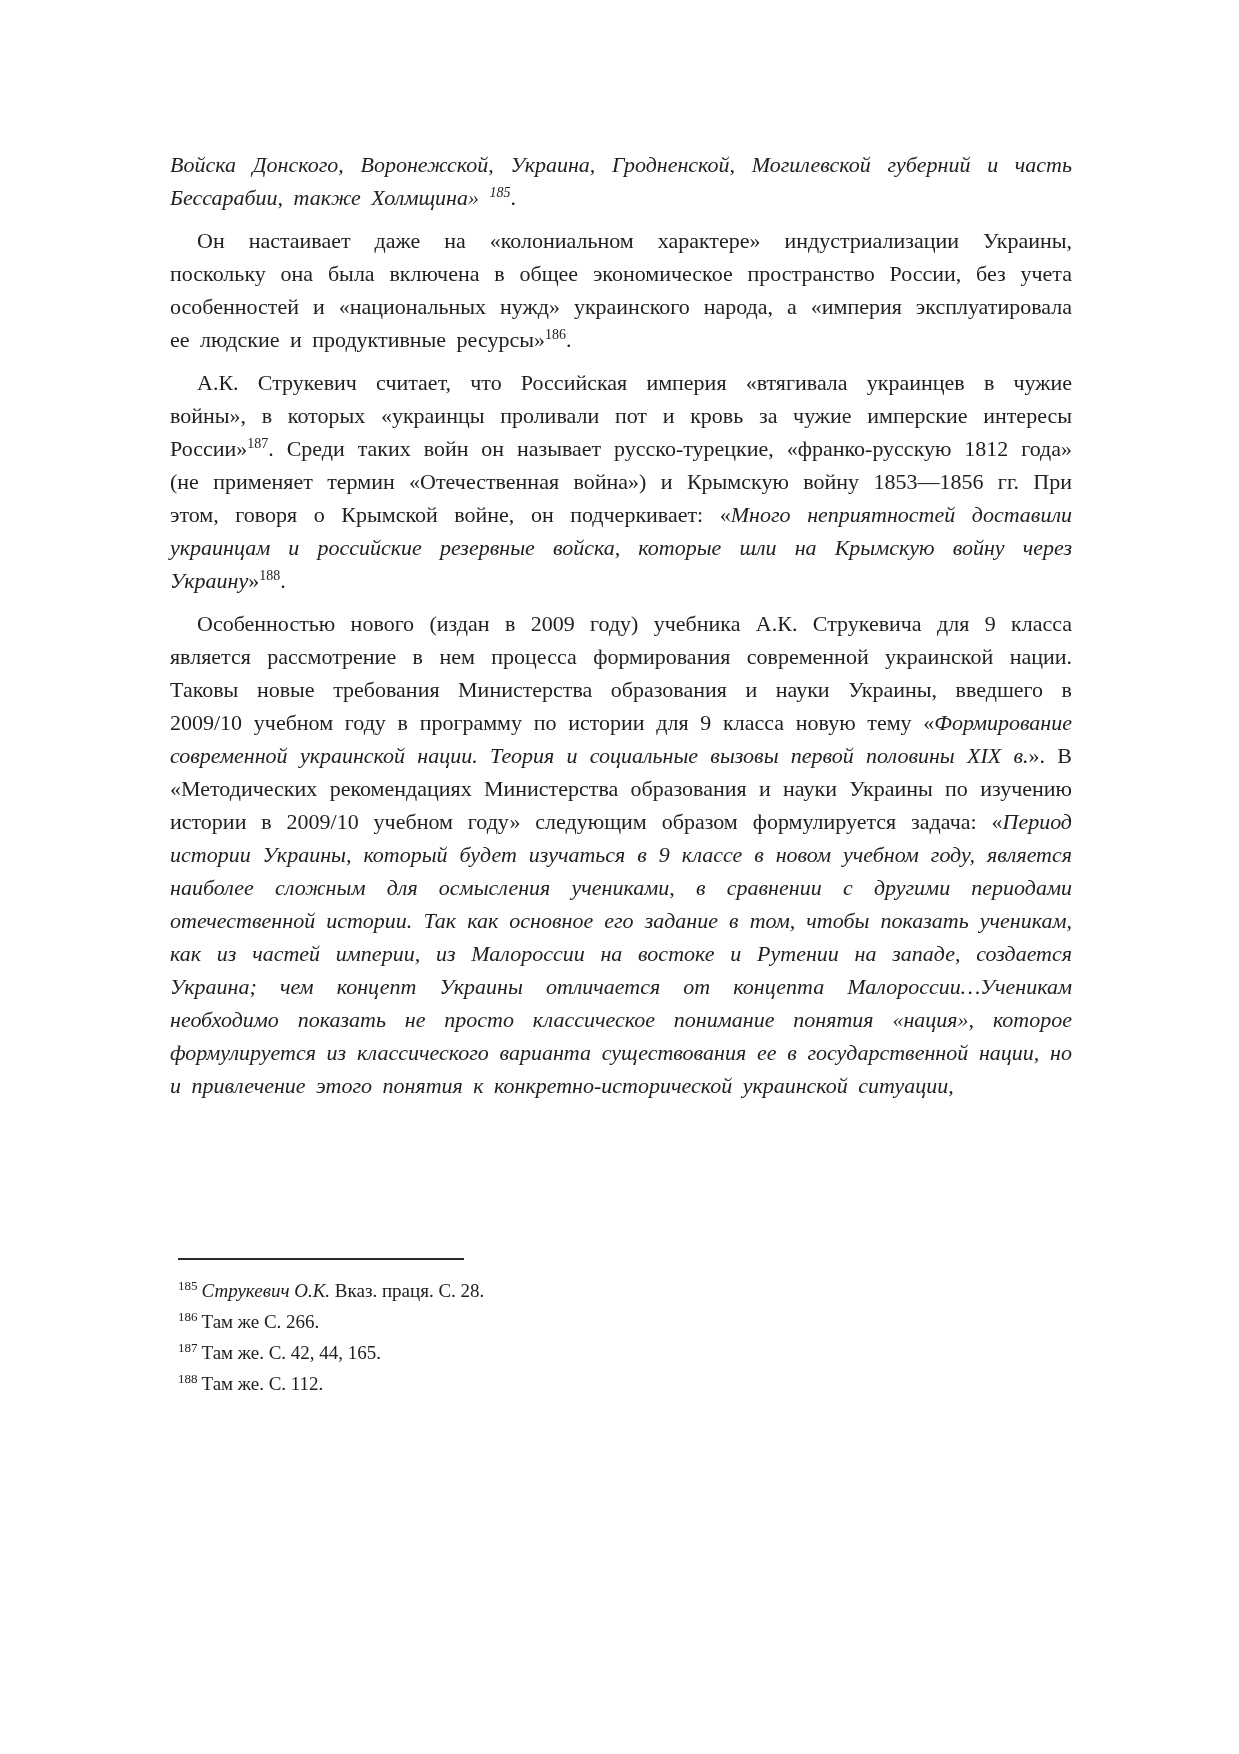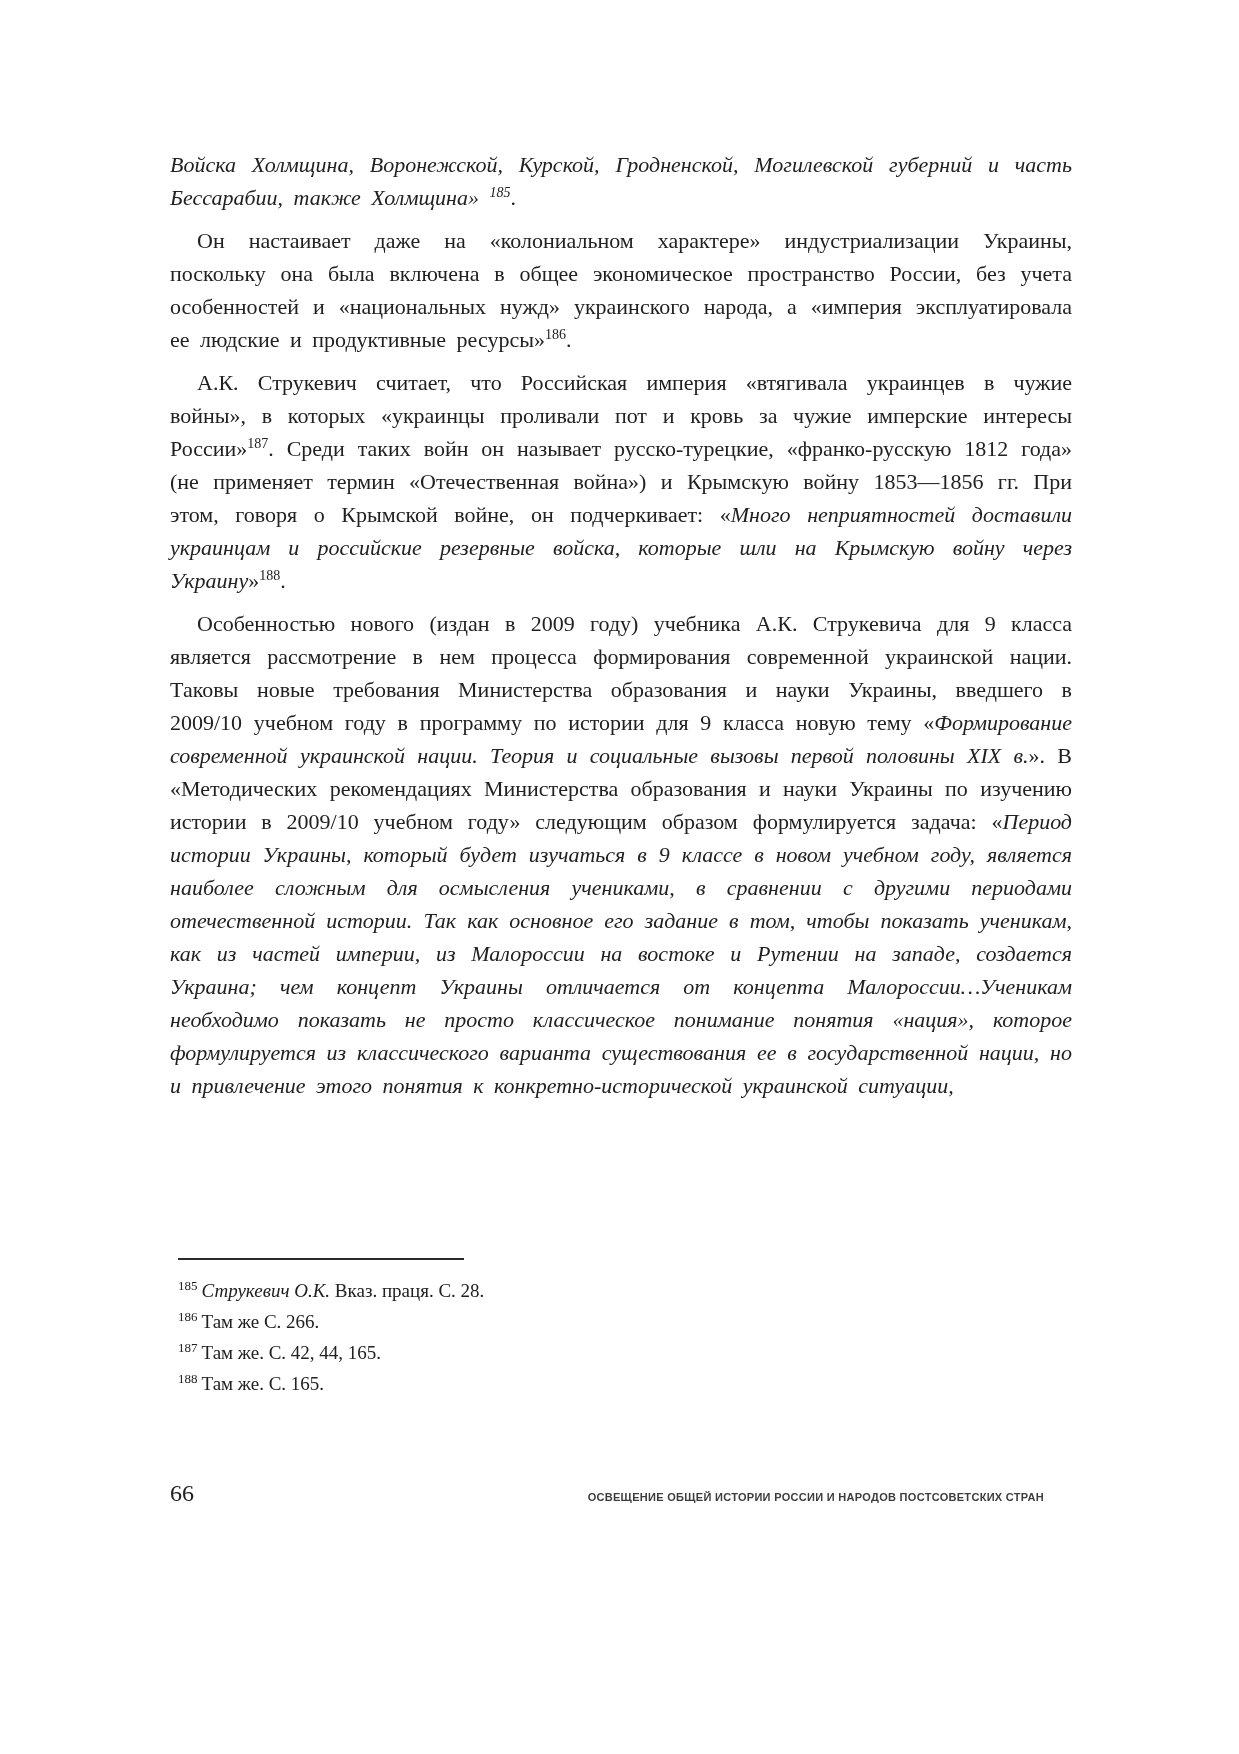--- a/index.html
+++ b/index.html
@@ -75,34 +75,30 @@
     text-transform: uppercase;
     padding-right: 28px;
   }
 </style>
 </head>
 <body>
 
 <div class="page">
 
   <main class="content">
-      <p class="para no-indent"><span class="italic">Войска Холмщина, Воронежской, Курской, Гродненской, Могилевской губерний и часть Бессарабии, также Холмщина» </span><sup class="italic">185</sup><span>.</span></p>
+      <p class="para no-indent"><span class="italic">Войска Донского, Воронежской, Украина, Гродненской, Могилевской губерний и часть Бессарабии, также Холмщина» </span><sup class="italic">185</sup><span>.</span></p>
       <p class="para"><span>Он настаивает даже на «колониальном характере» индустриализации Украины, поскольку она была включена в общее экономическое пространство России, без учета особенностей и «национальных нужд» украинского народа, а «империя эксплуатировала ее людские и продуктивные ресурсы»</span><sup>186</sup><span>.</span></p>
       <p class="para"><span>А.К. Струкевич считает, что Российская империя «втягивала украинцев в чужие войны», в которых «украинцы проливали пот и кровь за чужие имперские интересы России»</span><sup>187</sup><span>. Среди таких войн он называет русско-турецкие, «франко-русскую 1812 года» (не применяет термин «Отечественная война») и Крымскую войну 1853—1856 гг. При этом, говоря о Крымской войне, он подчеркивает: «</span><span class="italic">Много неприятностей доставили украинцам и российские резервные войска, которые шли на Крымскую войну через Украину</span><span>»</span><sup>188</sup><span>.</span></p>
       <p class="para"><span>Особенностью нового (издан в 2009 году) учебника А.К. Струкевича для 9 класса является рассмотрение в нем процесса формирования современной украинской нации. Таковы новые требования Министерства образования и науки Украины, введшего в 2009/10 учебном году в программу по истории для 9 класса новую тему «</span><span class="italic">Формирование современной украинской нации. Теория и социальные вызовы первой половины XIX в.</span><span>». В «Методических рекомендациях Министерства образования и науки Украины по изучению истории в 2009/10 учебном году» следующим образом формулируется задача: «</span><span class="italic">Период истории Украины, который будет изучаться в 9 классе в новом учебном году, является наиболее сложным для осмысления учениками, в сравнении с другими периодами отечественной истории. Так как основное его задание в том, чтобы показать ученикам, как из частей империи, из Малороссии на востоке и Рутении на западе, создается Украина; чем концепт Украины отличается от концепта Малороссии…Ученикам необходимо показать не просто классическое понимание понятия «нация», которое формулируется из классического варианта существования ее в государственной нации, но и привлечение этого понятия к конкретно-исторической украинской ситуации,</span></p>
     </main>
 
   <section class="footnotes">
     <div class="fn-sep"></div>
     <div>
         <p class="footnote"><sup>185</sup><span class="italic">Струкевич О.К.</span><span> Вказ. праця. С. 28.</span></p>
         <p class="footnote"><sup>186</sup><span>Там же С. 266.</span></p>
         <p class="footnote"><sup>187</sup><span>Там же. С. 42, 44, 165.</span></p>
-        <p class="footnote"><sup>188</sup><span>Там же. С. 165.</span></p>
+        <p class="footnote"><sup>188</sup><span>Там же. С. 112.</span></p>
       </div>
   </section>
 
-  <footer class="page-footer">
-    <span class="page-number">66</span>
-    <span class="running-title">ОСВЕЩЕНИЕ ОБЩЕЙ ИСТОРИИ РОССИИ И НАРОДОВ ПОСТСОВЕТСКИХ СТРАН</span>
-  </footer>
 
 </div>
 
 </body></html>

